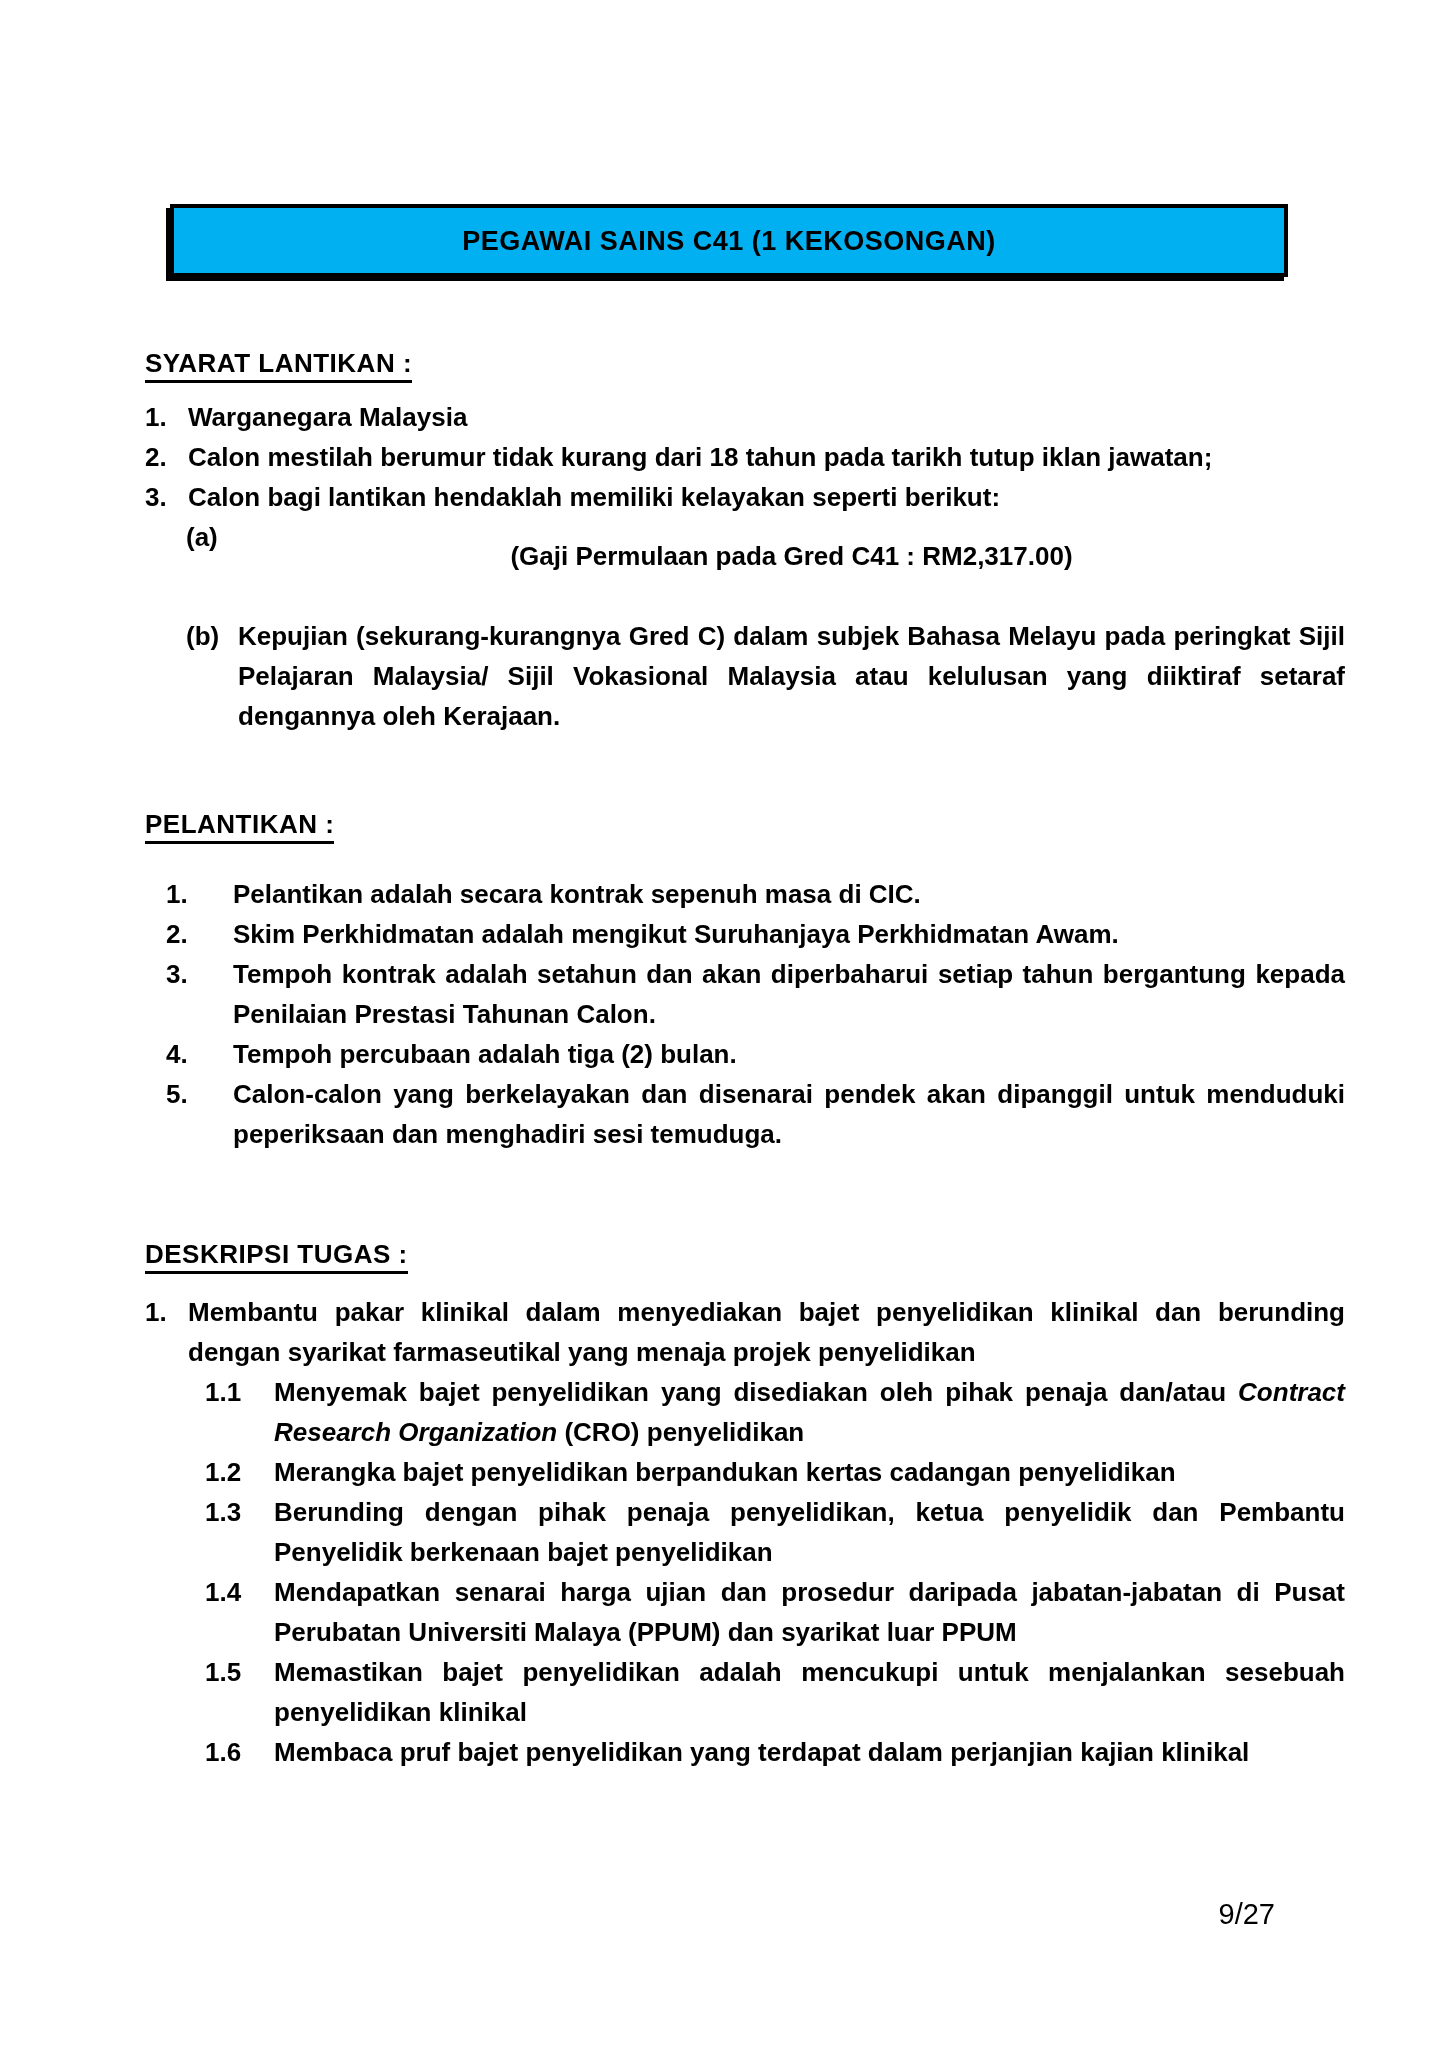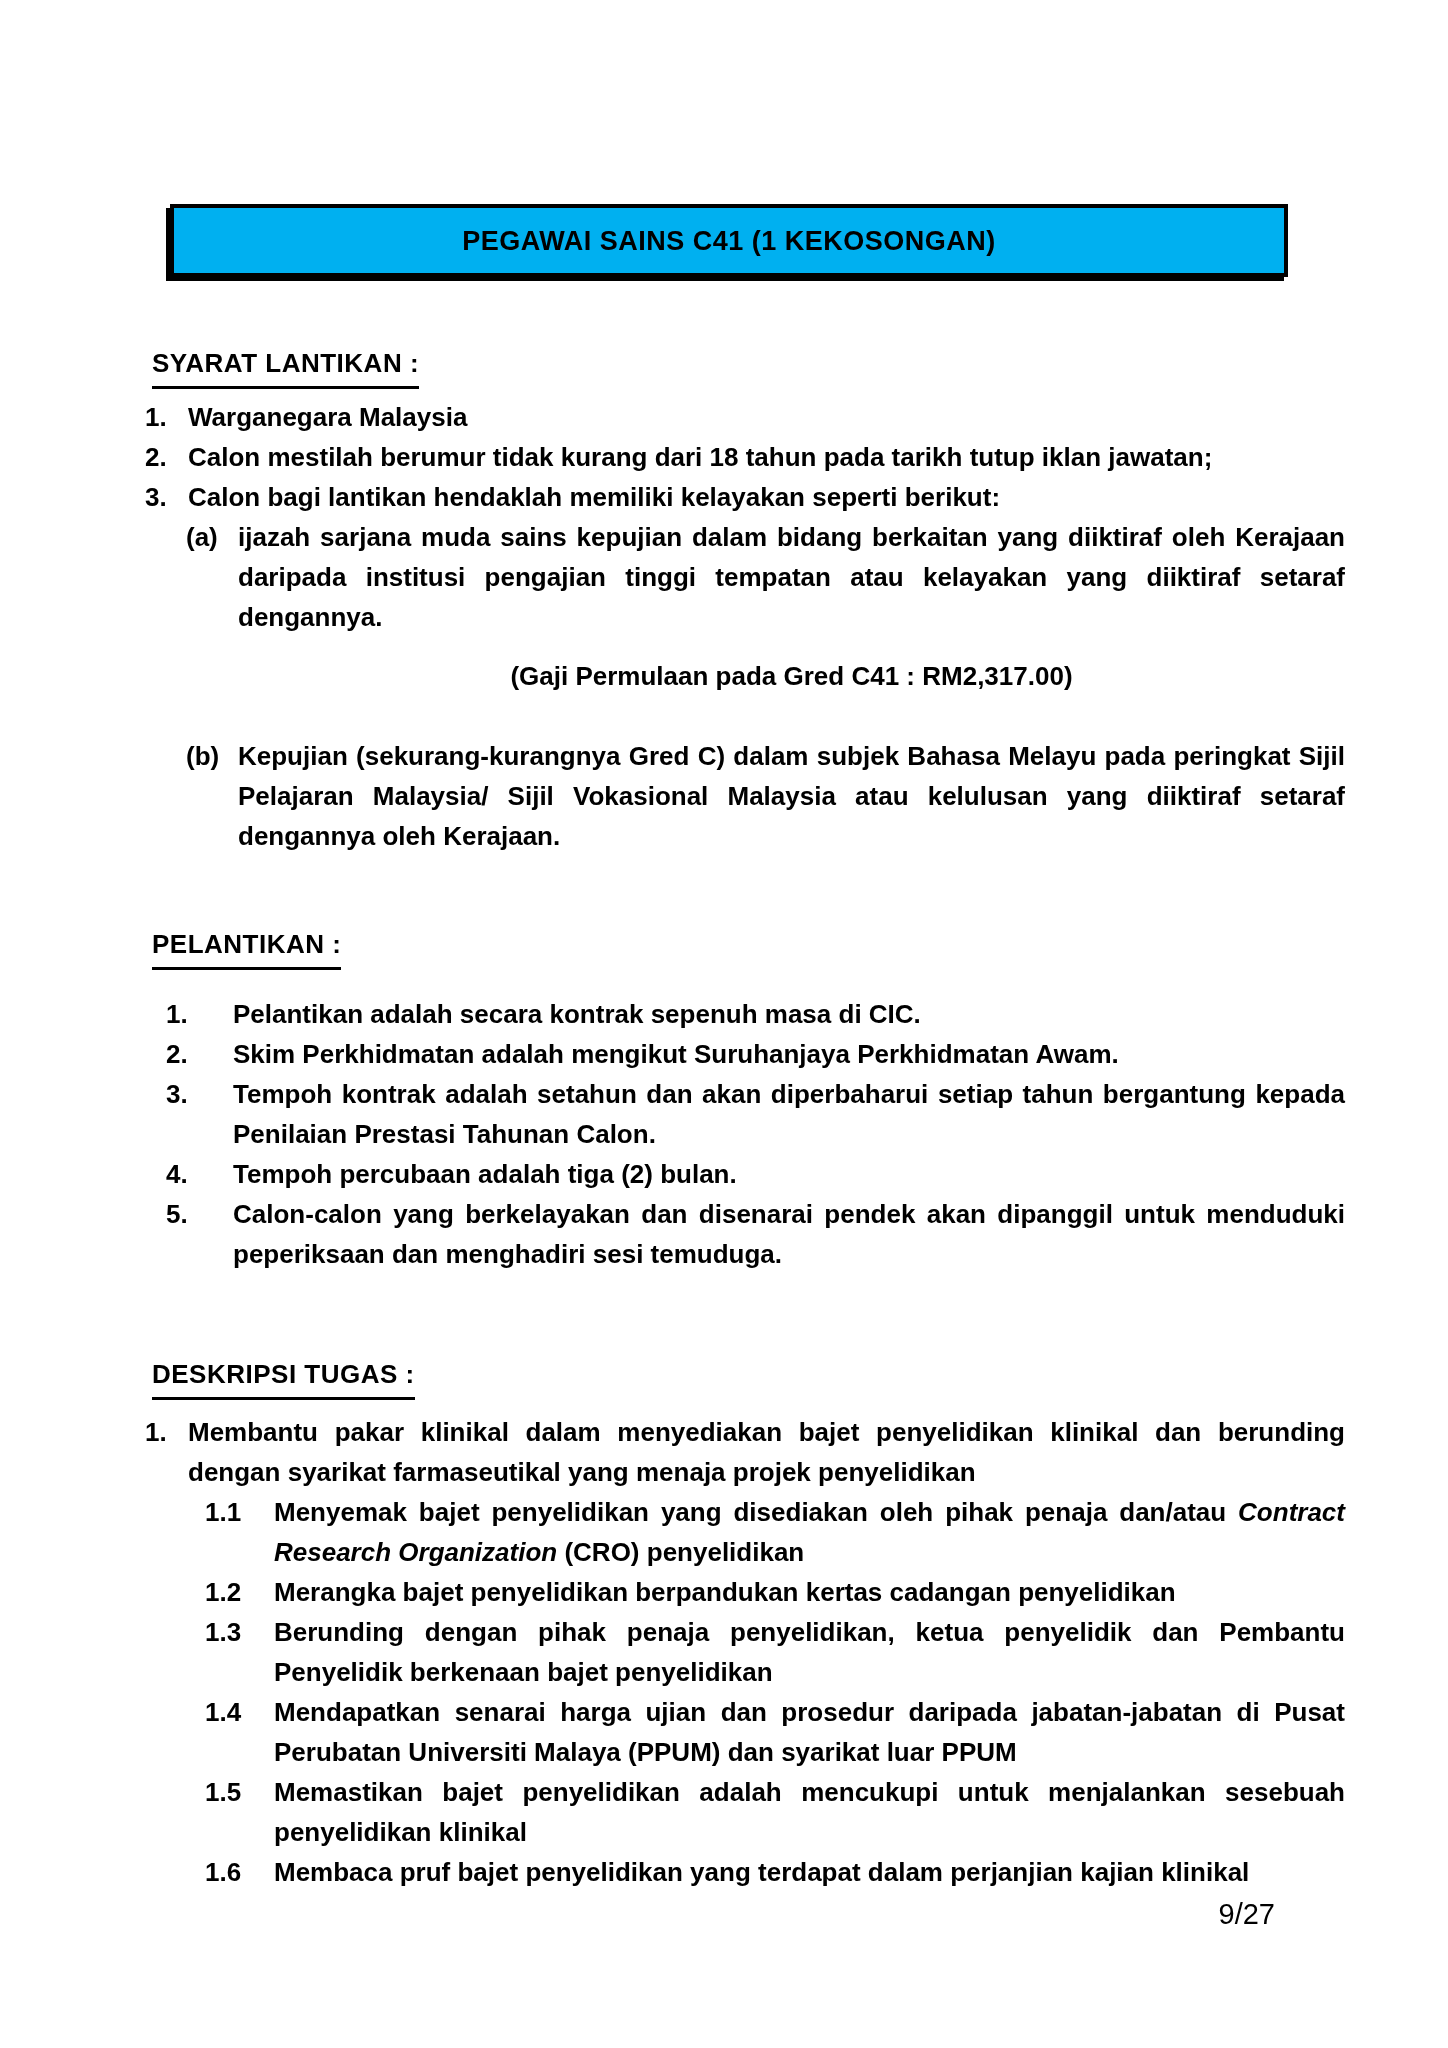--- a/index.html
+++ b/index.html
@@ -25,21 +25,21 @@
     box-shadow:-4px 4px 0 #000;
     display:flex;align-items:center;justify-content:center;
     font-size:27px;
     letter-spacing:0.5px;
   }
   .content{
     position:absolute;
     left:145px;right:103px;top:343px;
   }
   .hd{display:block;}
-  .hd .u{border-bottom:3px solid #000;padding-bottom:8px;letter-spacing:0.5px;margin-left:7px;}
+  .hd .u{border-bottom:3px solid #000;padding-bottom:2px;letter-spacing:0.5px;}
   .hd-pelantikan{margin-top:68px;}
   .hd-deskripsi{margin-top:80px;}
   .list-syarat{margin-top:14px;}
   .list-pelantikan{margin-top:30px;}
   .list-deskripsi{margin-top:18px;}
   .row{display:flex;}
   .row .n{flex:0 0 43px;}
   .row .t{flex:1 1 auto;text-align:justify;}
   .row2 .n{flex:0 0 88px;box-sizing:border-box;padding-left:21px;}
   .sub{margin-left:41px;margin-top:0;}
@@ -79,21 +79,20 @@
         <div class="t">Calon mestilah berumur tidak kurang dari 18 tahun pada tarikh tutup iklan jawatan;</div>
       </div>
       <div class="row">
         <div class="n">3.</div>
         <div class="t">Calon bagi lantikan hendaklah memiliki kelayakan seperti berikut:</div>
       </div>
 
       <div class="row sub">
         <div class="n">(a)</div>
         <div class="t">
-          <div>ijazah sarjana muda sains kepujian dalam bidang berkaitan yang diiktiraf oleh Kerajaan daripada institusi pengajian tinggi tempatan atau kelayakan yang diiktiraf setaraf dengannya.</div>
           <div style="text-align:center;margin-top:19px;">(Gaji Permulaan pada Gred C41 : RM2,317.00)</div>
         </div>
       </div>
 
       <div class="row sub sub-b">
         <div class="n">(b)</div>
         <div class="t">Kepujian (sekurang-kurangnya Gred C) dalam subjek Bahasa Melayu pada peringkat Sijil Pelajaran Malaysia/ Sijil Vokasional Malaysia atau kelulusan yang diiktiraf setaraf dengannya oleh Kerajaan.</div>
       </div>
     </div>
 

